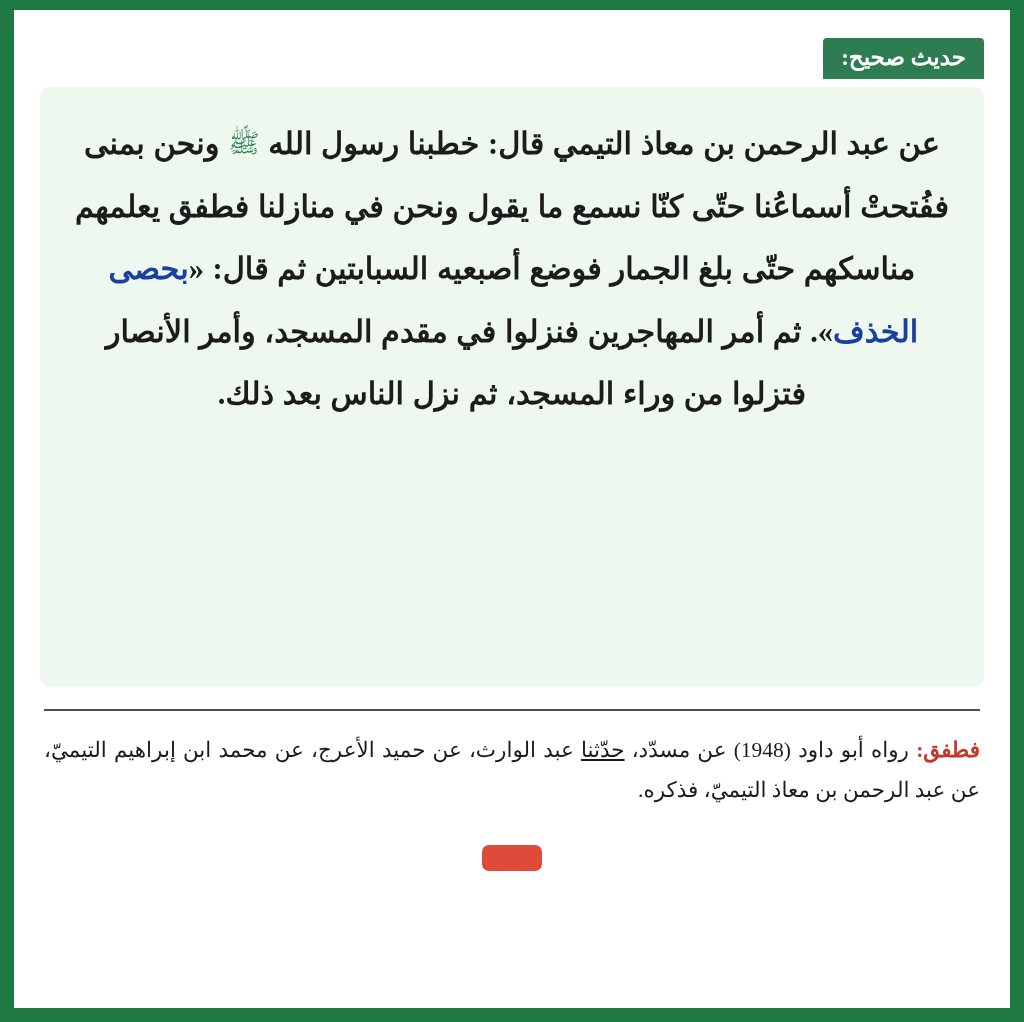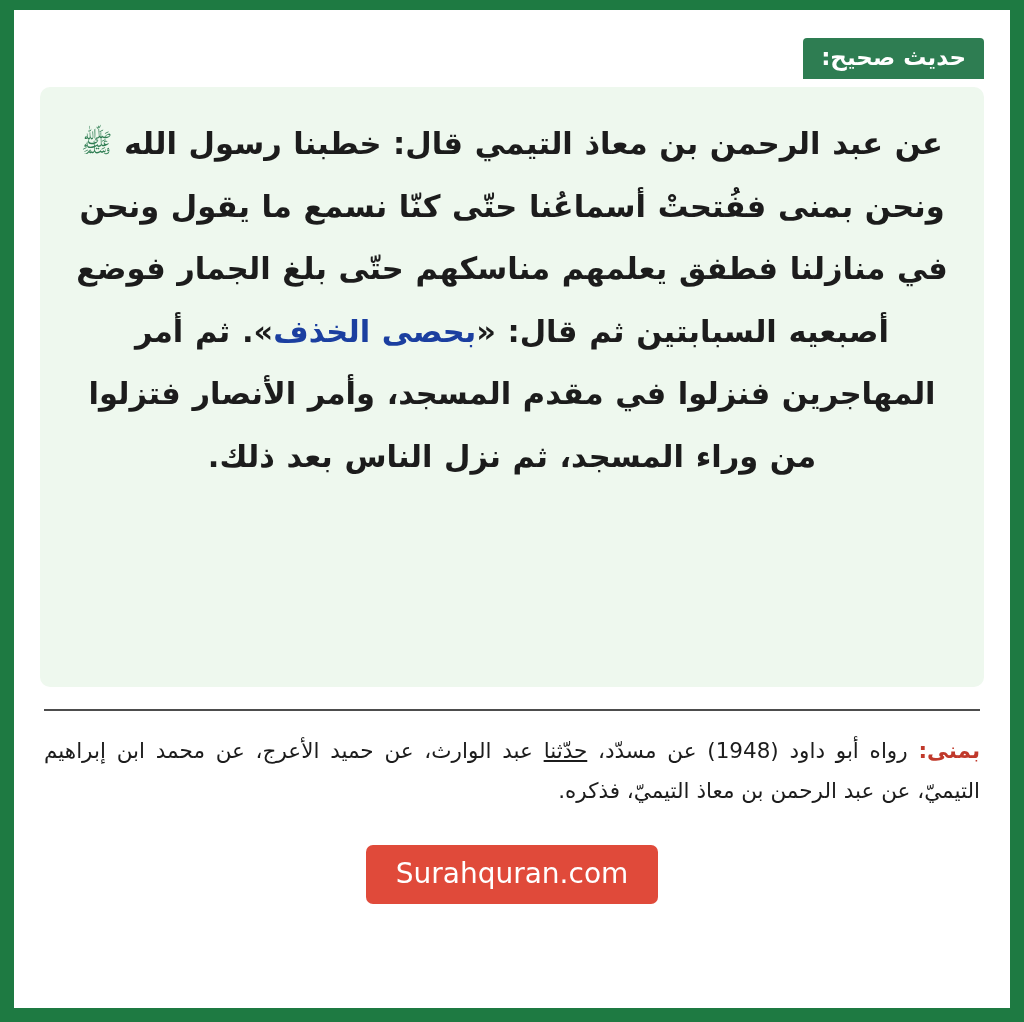--- a/index.html
+++ b/index.html
@@ -39,20 +39,21 @@
   }
 
   .page {
     position: absolute;
     left: 14px;
     top: 10px;
     width: 996px;
     height: 908px;
     background: #ffffff;
     padding: 28px 26px 0 26px;
+    font-family: Liberation Serif, serif;
   }
 
   
   .label-row {
     display: flex;
     justify-content: flex-start;
     margin: 0 0 8px 0;
   }
   .grade-label {
     background: #2e7d52;
@@ -153,22 +154,21 @@
     <div class="hadith-text">
       <span>عن عبد الرحمن بن معاذ التيمي قال: خطبنا رسول الله</span>
       <span class="saw">ﷺ</span>
       <span>ونحن بمنى ففُتحتْ أسماعُنا حتّى كنّا نسمع ما يقول ونحن في منازلنا فطفق يعلمهم مناسكهم حتّى بلغ الجمار فوضع أصبعيه السبابتين ثم قال: «</span><span class="hl">بحصى الخذف</span><span>». ثم أمر المهاجرين فنزلوا في مقدم المسجد، وأمر الأنصار فتزلوا من وراء المسجد، ثم نزل الناس بعد ذلك.</span>
     </div>
   </div>
 
   <hr class="sep">
 
   <div class="takhrij">
-    <span class="grade">بمنى:</span><span> رواه أبو داود (1948) عن مسدّد، </span><span class="u">حدّثنا</span><span> عبد الوارث، عن حميد الأعرج، عن محمد ابن إبراهيم التيميّ، عن عبد الرحمن بن معاذ التيميّ، فذكره.</span>
+    <span class="grade">فطفق:</span><span> رواه أبو داود (1948) عن مسدّد، </span><span class="u">حدّثنا</span><span> عبد الوارث، عن حميد الأعرج، عن محمد ابن إبراهيم التيميّ، عن عبد الرحمن بن معاذ التيميّ، فذكره.</span>
   </div>
 
   <div class="footer-row">
     <div class="footer-badge">
-      <span class="site">Surahquran.com</span>
     </div>
   </div>
 
 </div>
 
 </body></html>

